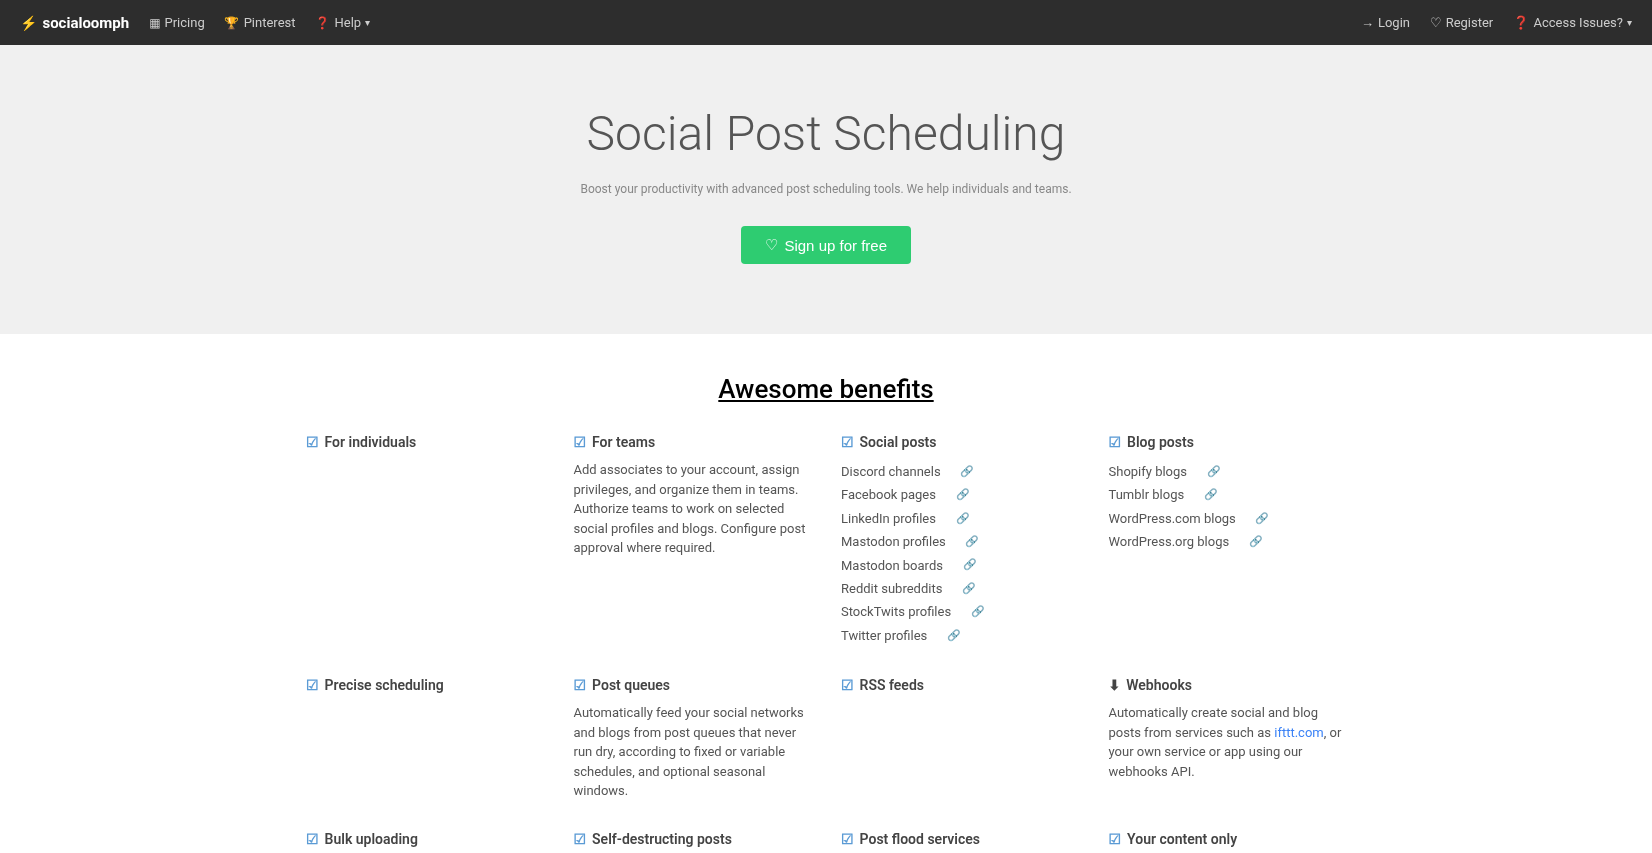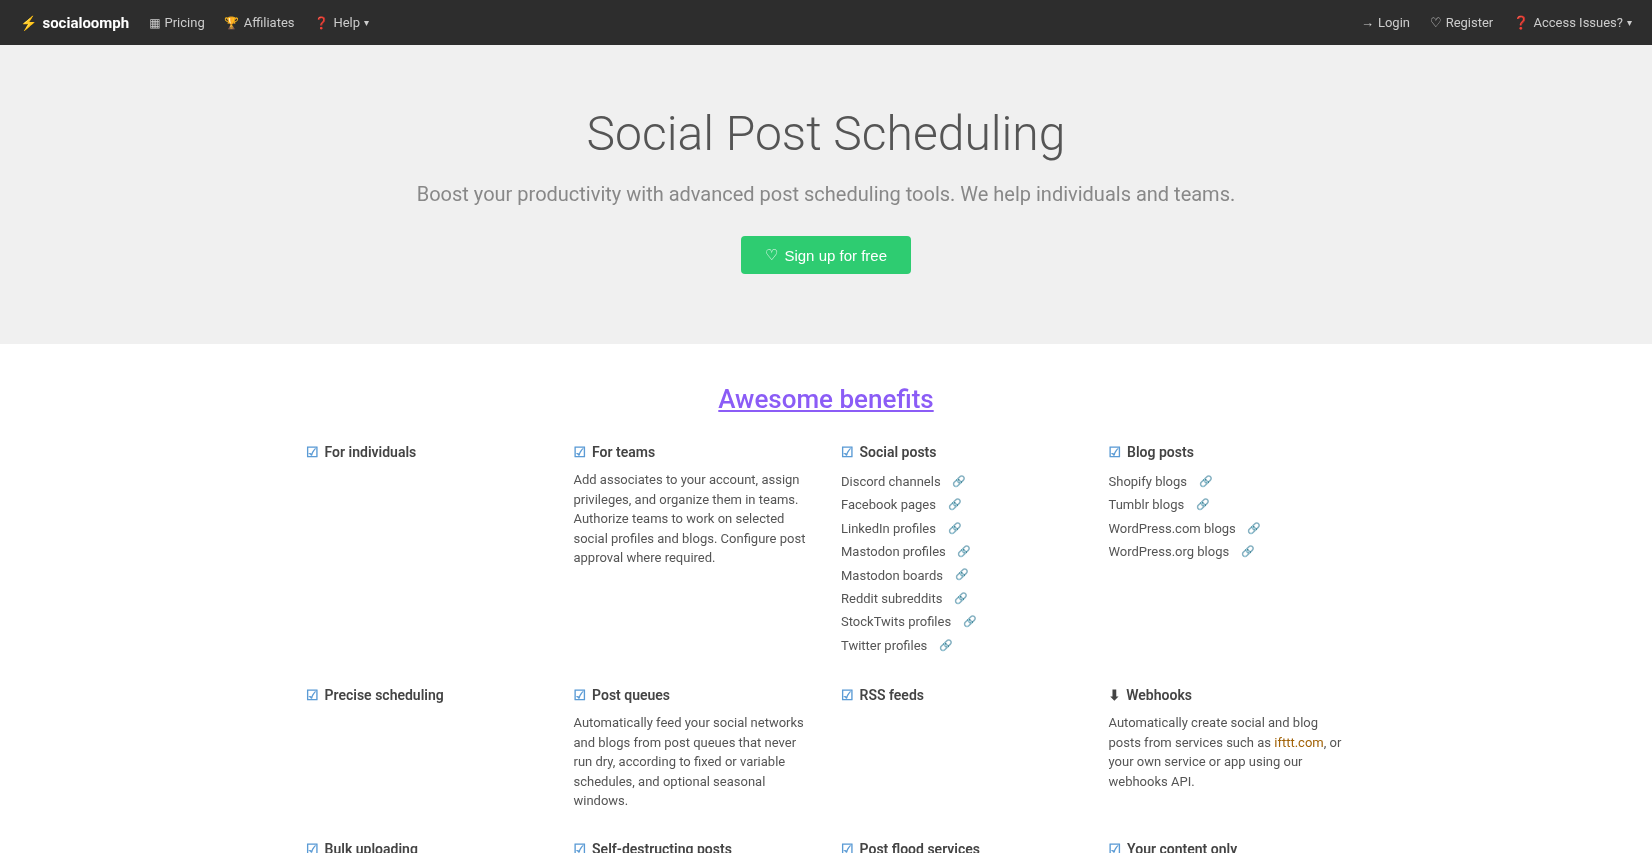--- a/index.html
+++ b/index.html
@@ -32,21 +32,21 @@
       max-width: 960px;
       margin: 0 auto;
     }
     .hero h1 {
       font-size: 48px;
       font-weight: 300;
       color: #555;
       margin-bottom: 20px;
     }
     .hero p {
-      font-size: 20px;
+      font-size: 12px;
       color: #888;
       margin-bottom: 30px;
     }
     .signup-btn {
       background: #2ecc71;
       color: #fff;
       border: none;
       border-radius: 4px;
       padding: 10px 24px;
       font-size: 15px;
@@ -59,21 +59,21 @@
     
     .benefits-section {
       max-width: 1100px;
       margin: 40px auto;
       padding: 0 30px;
     }
     .benefits-title {
       text-align: center;
       font-size: 26px;
       font-weight: 500;
-      color: #8b5cf6;
+      color: #000000;
       text-decoration: underline;
       margin-bottom: 30px;
     }
     .benefits-grid {
       display: grid;
       grid-template-columns: repeat(4, 1fr);
       gap: 30px 30px;
     }
     .benefit-item {}
     .benefit-header {
@@ -98,42 +98,42 @@
       list-style: none;
       padding: 0;
       margin: 0;
     }
     .benefit-list li {
       font-size: 13px;
       color: #555;
       line-height: 1.8;
       display: flex;
       align-items: center;
-      gap: 12px;
+      gap: 20px;
     }
     .link-icon { color: #5b9bd5; font-size: 11px; }
     .download-icon { font-size: 14px; color: #444; }
-    .highlight-link { color: #a16207; text-decoration: none; }
+    .highlight-link { color: #3b82f6; text-decoration: none; }
   </style>
 </head>
 <body>
 
 <nav class="navbar">
   <div class="navbar-left">
     <a class="brand" href="#">
       <span class="brand-icon">⚡</span>
       <span>socialoomph</span>
     </a>
     <a class="nav-link" href="#">
       <span class="nav-link-icon">▦</span>
       <span>Pricing</span>
     </a>
     <a class="nav-link" href="#">
       <span class="nav-link-icon">🏆</span>
-      <span>Affiliates</span>
+      <span>Pinterest</span>
     </a>
     <a class="nav-link" href="#">
       <span class="nav-link-icon">❓</span>
       <span>Help</span>
       <span style="font-size:10px;">▾</span>
     </a>
   </div>
   <div class="navbar-right">
     <a class="nav-link" href="#">
       <span>→</span>

